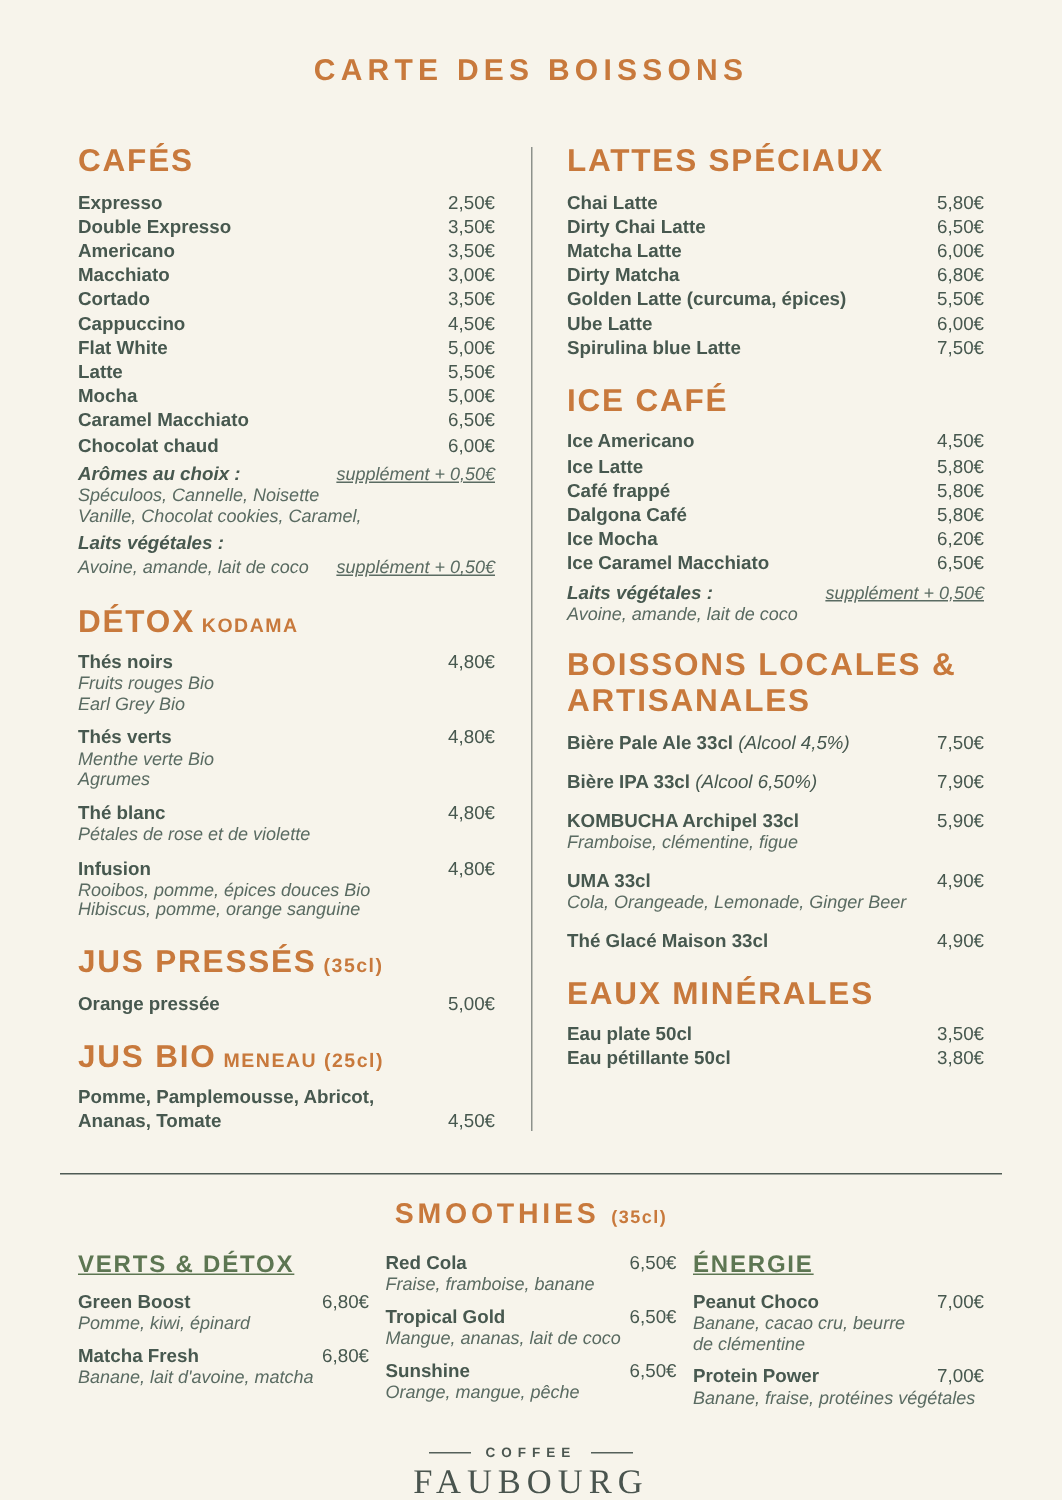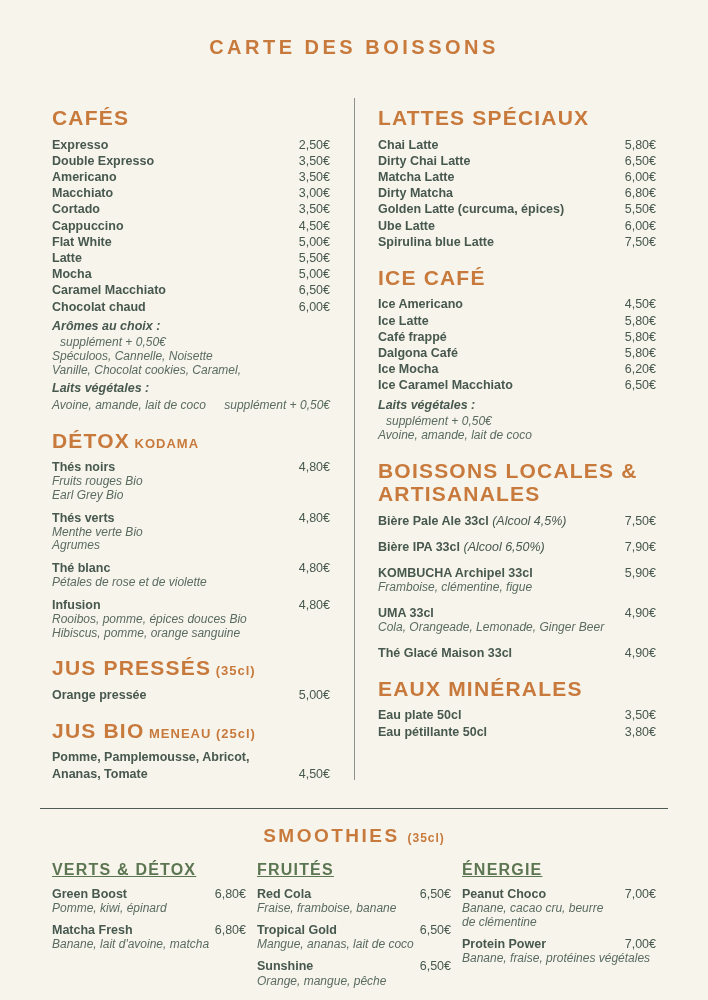--- a/index.html
+++ b/index.html
@@ -16,35 +16,35 @@
   }
   .page{width:708px;height:1000px;padding:36px 52px 0;}
   .title{
     margin:0;text-align:center;color:var(--accent-orange);
     font-size:20px;font-weight:bold;letter-spacing:3.5px;line-height:22px;
   }
   .cols{display:flex;justify-content:space-between;align-items:stretch;margin-top:38px;}
   .col{width:278px;}
   .vdiv{width:1px;background:var(--divider);margin:2px 0 2px;}
   .sec{margin-top:16px;}
-  .col > .sec:first-child{margin-top:10px;}
+  .col > .sec:first-child{margin-top:0;}
   .sec-h{
     margin:0 0 7px;color:var(--accent-orange);
     font-size:21px;font-weight:bold;letter-spacing:1.2px;line-height:1.12;
   }
   .sec-suffix{font-size:13px;letter-spacing:1px;}
   .row{display:flex;justify-content:space-between;align-items:baseline;font-size:12.5px;line-height:16.2px;}
   .name{font-weight:bold;}
   .name-note{font-weight:normal;font-style:italic;}
   .price{font-weight:normal;white-space:nowrap;padding-left:8px;}
   .desc{font-style:italic;font-size:12px;line-height:13.6px;color:var(--desc);}
   .note-label{font-weight:bold;font-style:italic;font-size:12.5px;}
-  .note-right{font-style:italic;font-size:12px;color:var(--desc);white-space:nowrap;padding-left:8px;}
+  .note-right{font-style:italic;font-size:12px;color:var(--desc);white-space:nowrap;padding-left:8px;text-decoration:underline;}
   .desc + .row-item{margin-top:7px;}
-  .row-item + .note{margin-top:3px;flex-direction:column;}
+  .row-item + .note{margin-top:3px;}
   .desc + .note{margin-top:3px;}
   .sec.spread .row-item + .row-item{margin-top:10px;}
   .sec.spread .desc + .row-item{margin-top:10px;}
   .hdiv{border:none;border-top:1.5px solid var(--rule);margin:26px -12px 0;}
   .smoothies{margin-top:16px;}
   .smoothies-h{
     margin:0;text-align:center;color:var(--accent-orange);
     font-size:19px;font-weight:bold;letter-spacing:2.5px;
   }
   .smoothies-size{font-size:12px;letter-spacing:1px;}
@@ -294,21 +294,20 @@
             <span class="price">6,80€</span>
           </div>
           <div class="desc">Pomme, kiwi, épinard</div>
           <div class="row row-item">
             <span class="name">Matcha Fresh</span>
             <span class="price">6,80€</span>
           </div>
           <div class="desc">Banane, lait d'avoine, matcha</div>
         </div>
         <div class="s-col">
-          <h3 class="s-h">FRUITÉS</h3>
           <div class="row row-item">
             <span class="name">Red Cola</span>
             <span class="price">6,50€</span>
           </div>
           <div class="desc">Fraise, framboise, banane</div>
           <div class="row row-item">
             <span class="name">Tropical Gold</span>
             <span class="price">6,50€</span>
           </div>
           <div class="desc">Mangue, ananas, lait de coco</div>

